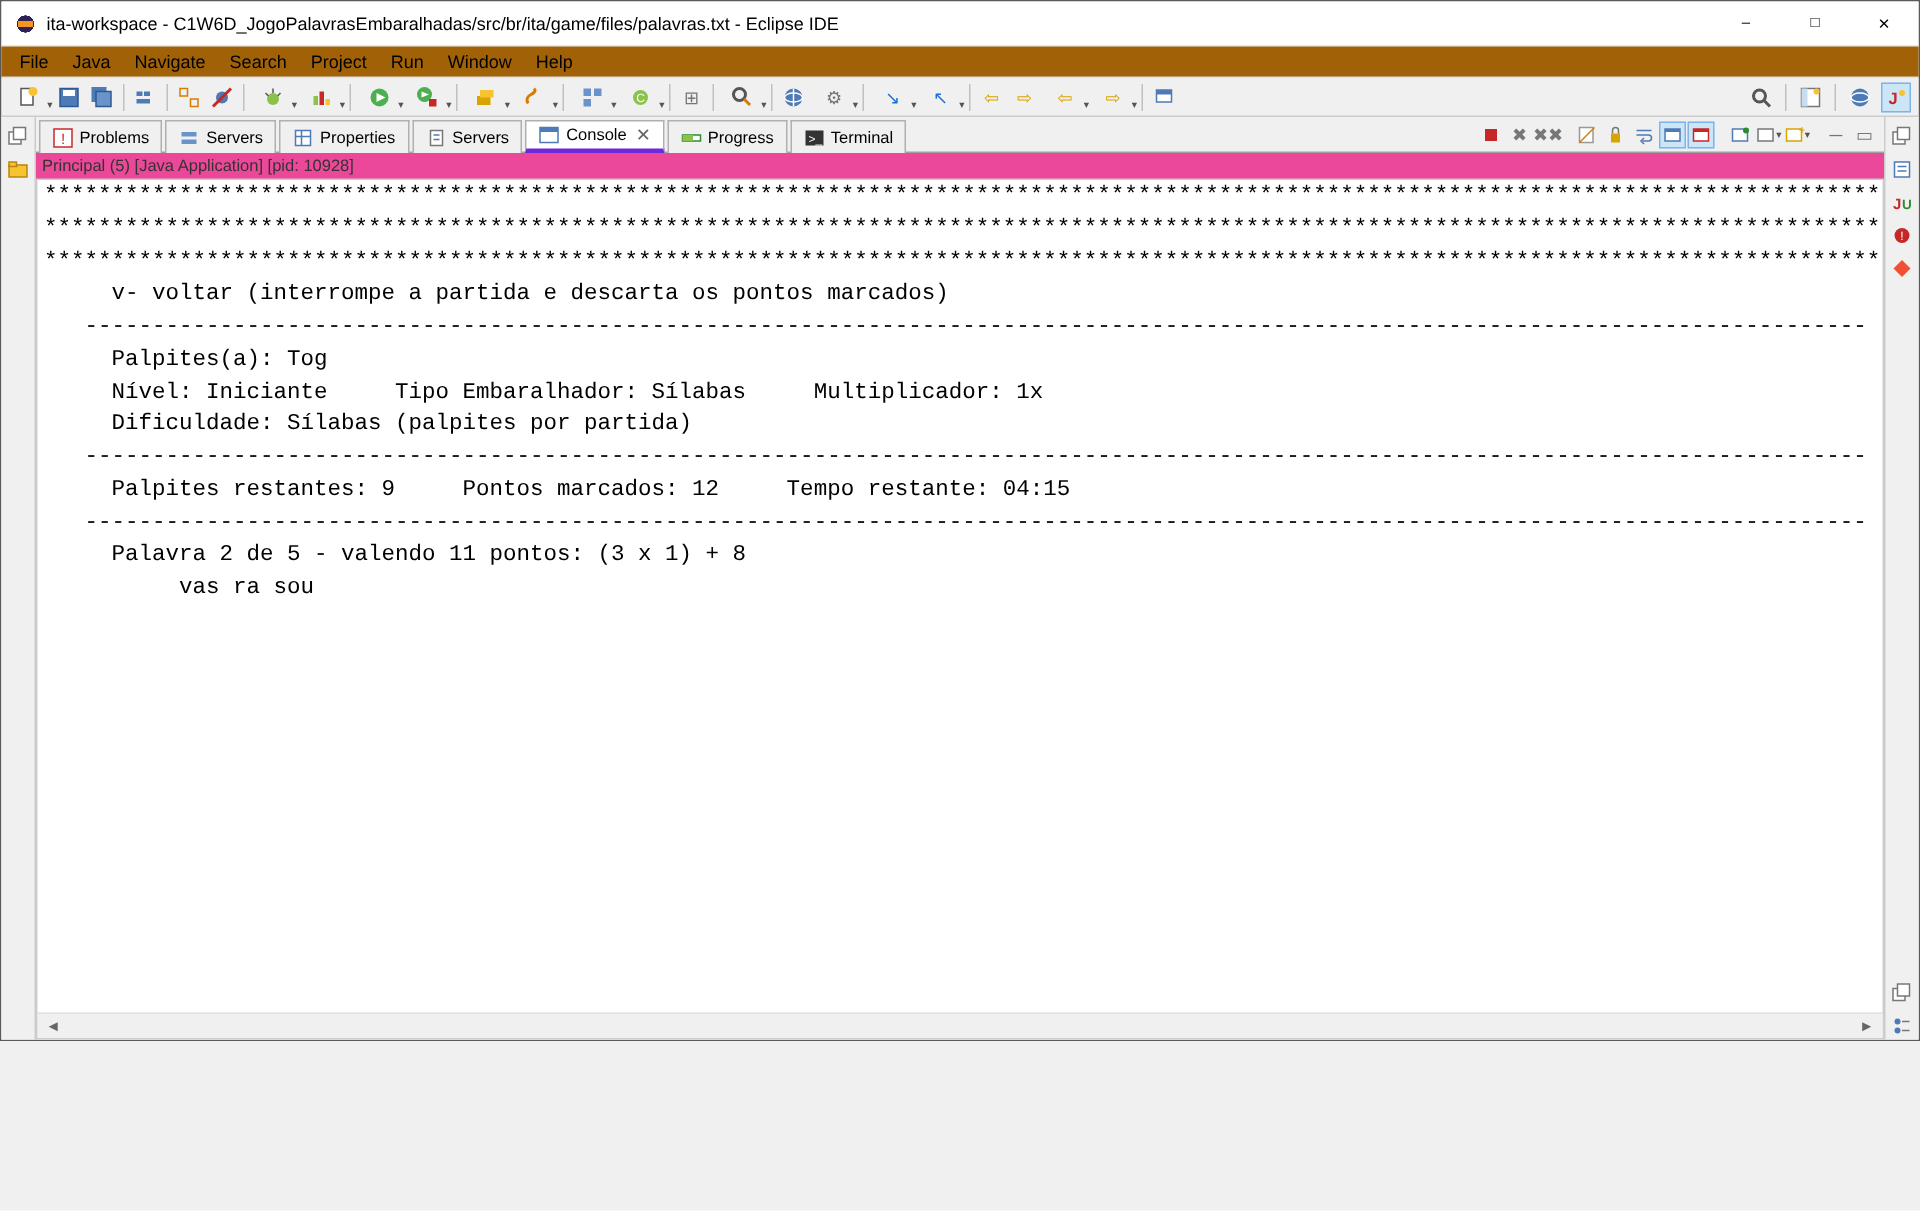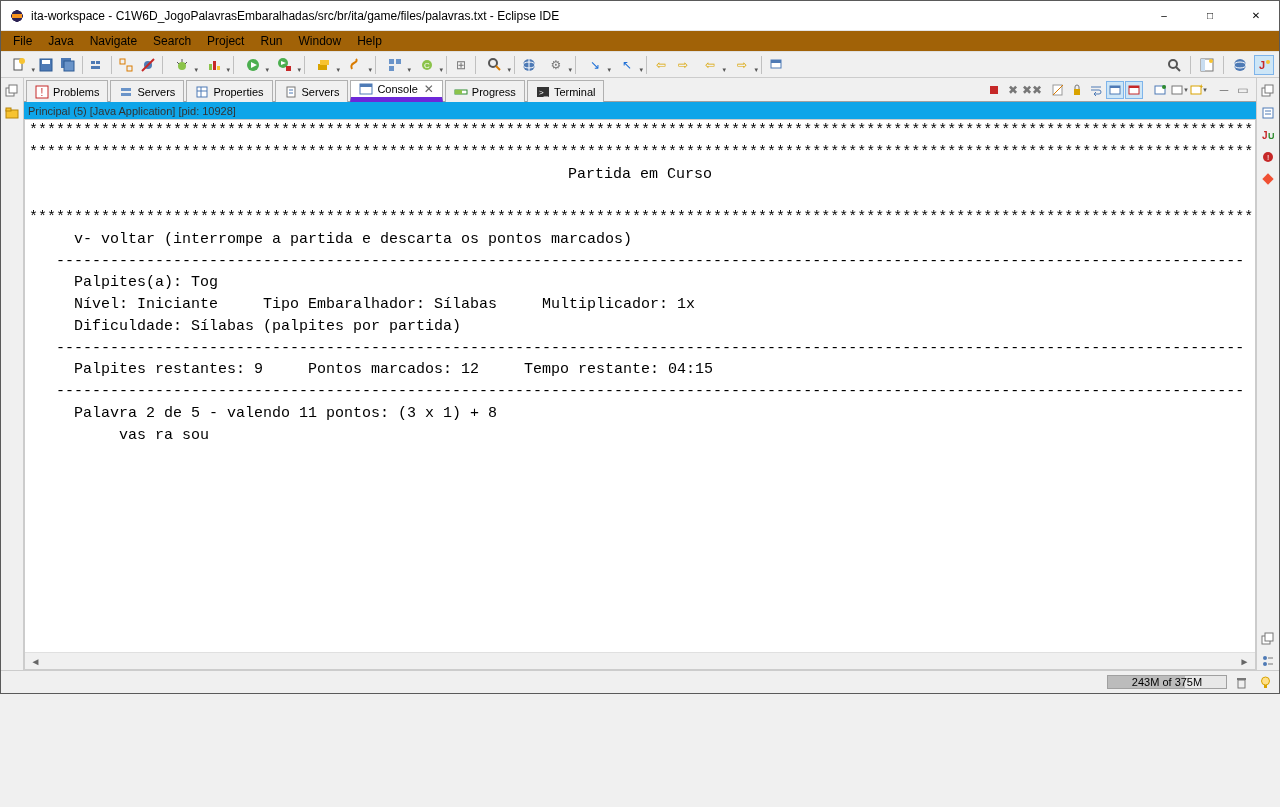--- a/index.html
+++ b/index.html
@@ -97,33 +97,33 @@
     border-bottom: 1px solid #a0a0a0;
     padding-left: 2px;
   }
   .tab {
     height: 22px; display:flex; align-items:center; gap:4px;
     padding: 0 8px; border: 1px solid #b0b0b0; border-bottom: none;
     background: #f0f0f0; font-size: 11px; margin-right: 2px;
     position: relative; top: 1px;
   }
   .tab.active {
-    background: #fff; border-bottom: 5px solid #6d28d9;
+    background: #fff; border-bottom: 3px solid #6d28d9;
   }
   .tab .tab-icon { width:14px; height:14px; display:inline-flex; align-items:center; justify-content:center;}
   .tab .tab-close { font-size:12px; color:#666; margin-left:2px;}
   .view-tabs .spacer { flex:1; }
   .view-toolbar-right {
     display:flex; align-items:center; gap:1px; padding-right:4px; height:22px;
   }
   .vt-btn { width:18px; height:18px; display:flex; align-items:center; justify-content:center;}
   .vt-btn.toggled { background:#cde6f7; border:1px solid #7eb4ea; }
   
   .launch-bar {
-    height: 18px; background: #0ea5e9; border-bottom: 1px solid #cccccc;
+    height: 18px; background: #ec4899; border-bottom: 1px solid #cccccc;
     font-size: 11px; color: #333; padding-left: 4px; display:flex; align-items:center;
   }
   
   .console-wrap {
     flex: 1; background: #fff; display:flex; flex-direction:column; min-height:0;
     border: 1px solid #cccccc; border-top:none; margin: 0;
   }
   .console {
     flex:1; overflow:auto;
     font-family: Consolas, "Courier New", monospace;
@@ -504,21 +504,20 @@
         </div>
       </div>
 
       <div class="launch-bar">
         <span>Principal (5) [Java Application]  [pid: 10928]</span>
       </div>
 
       <div class="console-wrap">
         <div class="console"><span>*****************************************************************************************************************************************</span>
 <span>*****************************************************************************************************************************************</span>
-<span class="center-line">Partida em Curso</span>
 <span>*****************************************************************************************************************************************</span>
 <span>     v- voltar (interrompe a partida e descarta os pontos marcados)</span>
 <span>   ------------------------------------------------------------------------------------------------------------------------------------</span>
 <span>     Palpites(a): Tog</span>
 <span>     Nível: Iniciante     Tipo Embaralhador: Sílabas     Multiplicador: 1x</span>
 <span>     Dificuldade: Sílabas (palpites por partida)</span>
 <span>   ------------------------------------------------------------------------------------------------------------------------------------</span>
 <span>     Palpites restantes: 9     Pontos marcados: 12     Tempo restante: 04:15</span>
 <span>   ------------------------------------------------------------------------------------------------------------------------------------</span>
 <span>     Palavra 2 de 5 - valendo 11 pontos: (3 x 1) + 8</span>
@@ -587,34 +586,13 @@
           <svg width="14" height="14">
             <circle cx="4" cy="4" r="2" fill="#4e7ab5"></circle>
             <circle cx="4" cy="10" r="2" fill="#4e7ab5"></circle>
             <line x1="7" y1="4" x2="12" y2="4" stroke="#777"></line>
             <line x1="7" y1="10" x2="12" y2="10" stroke="#777"></line>
           </svg>
         </span>
     </div>
   </div>
 
-  <div class="statusbar">
-    <div class="spacer"></div>
-    <div class="heap">
-      <div class="bar">
-        <div class="fill" style="width:65%;"></div>
-        <div class="txt">243M of 375M</div>
-      </div>
-      <span class="trash">
-          <svg width="13" height="13" viewBox="0 0 13 13">
-            <rect x="3" y="4" width="7" height="8" fill="none" stroke="#777"></rect>
-            <rect x="2" y="2" width="9" height="2" fill="#777"></rect>
-          </svg>
-        </span>
-    </div>
-    <span class="bulb">
-        <svg width="13" height="13" viewBox="0 0 13 13">
-          <circle cx="6.5" cy="5" r="4" fill="#ffe08a" stroke="#d9a300"></circle>
-          <rect x="5" y="9" width="3" height="3" fill="#d9a300"></rect>
-        </svg>
-      </span>
-  </div>
 </div>
 
 </body></html>

